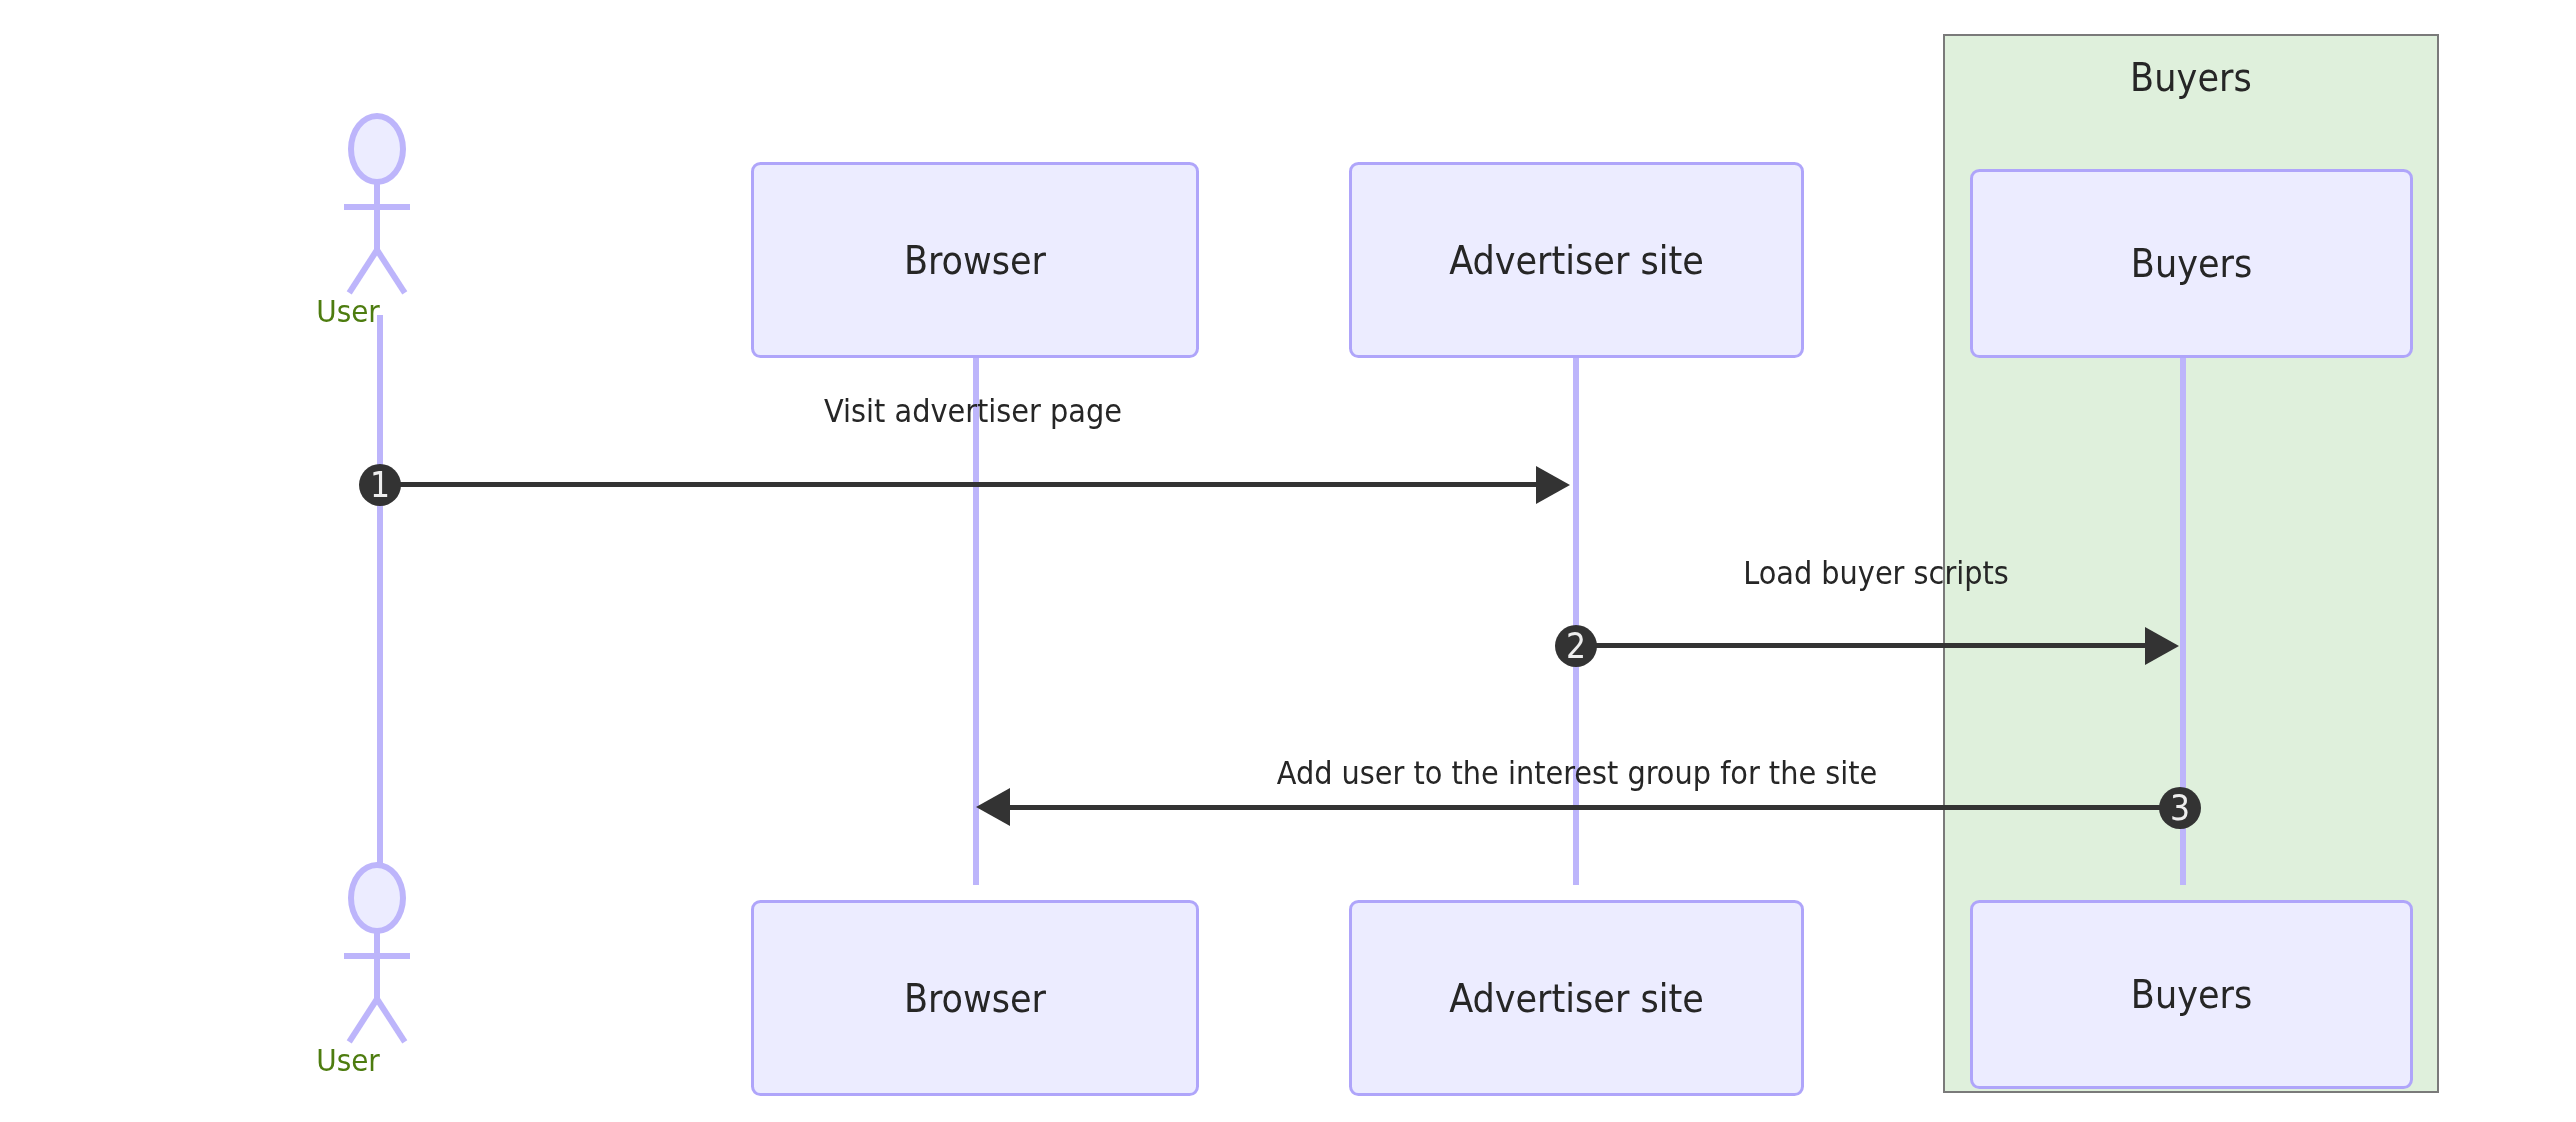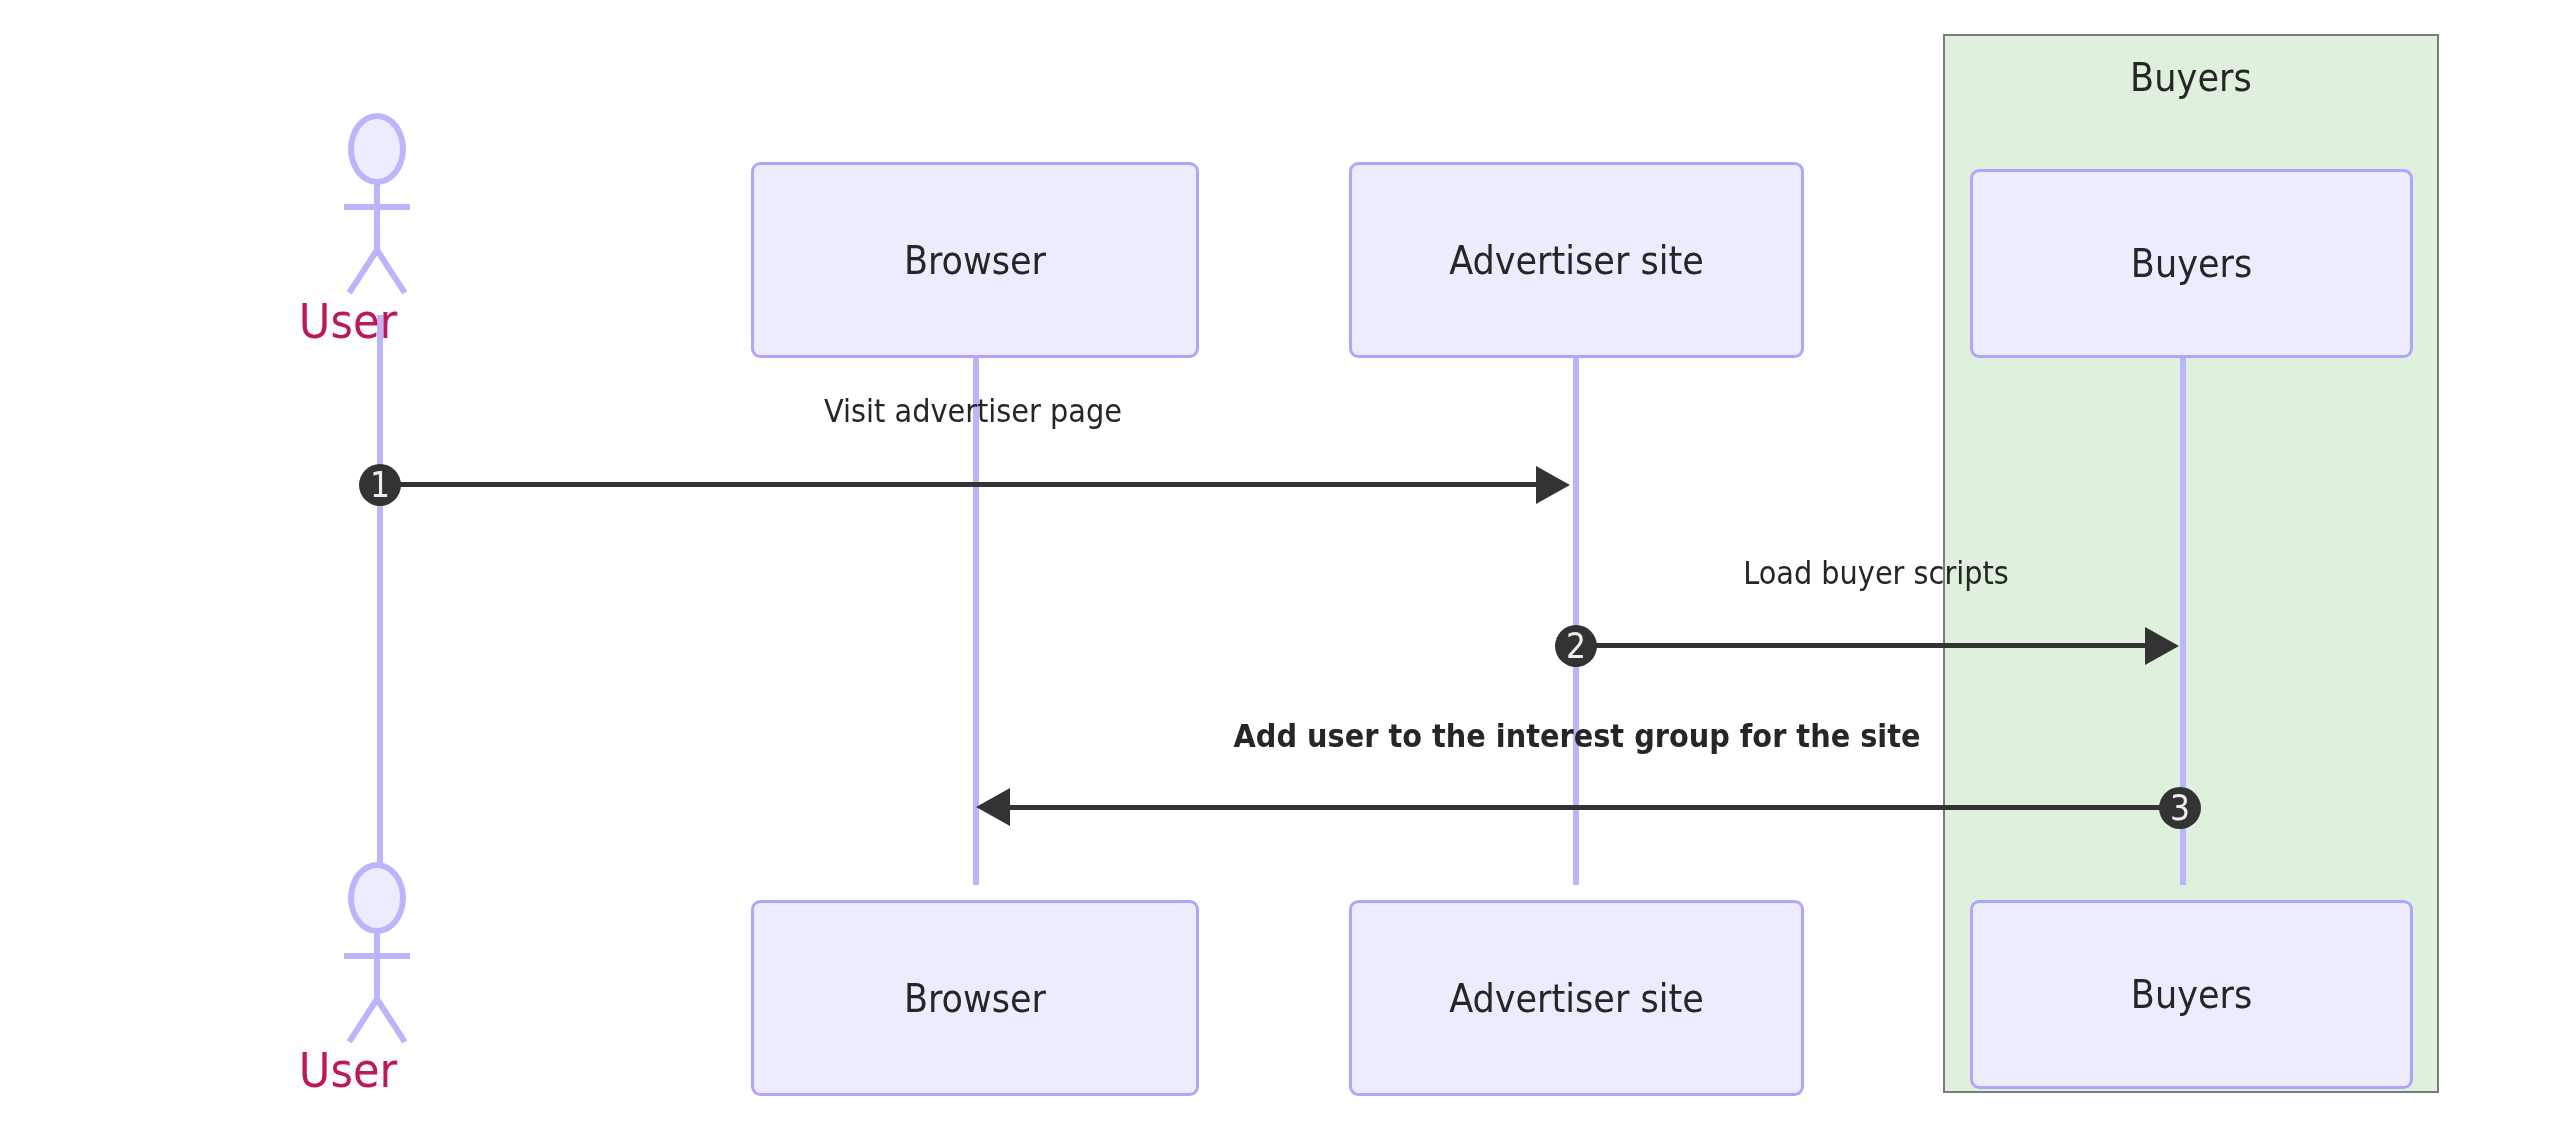--- a/index.html
+++ b/index.html
@@ -80,21 +80,21 @@
     width:6px;height:51px;
     background:#bdb5fb;
     transform-origin:top center;
   }
   .actor .leg.l{left:25.5px;transform:rotate(33deg);}
   .actor .leg.r{left:25.5px;transform:rotate(-33deg);}
   .actor .name{
     position:absolute;
     top:180px;left:50%;
     transform:translateX(-50%);
-    font-size:48px;color:#be185d;
+    font-size:31px;color:#4d7c0f;
     white-space:nowrap;
   }
 
   
   .msg-line{
     position:absolute;
     height:5.4px;
     background:#333333;
   }
   .msg-head{
@@ -164,21 +164,21 @@
   <div class="msg-label" style="left:973px;top:392px;">Visit advertiser page</div>
   <div class="msg-line" style="left:380px;top:482px;width:1157px;"></div>
   <div class="msg-head right" style="left:1536px;top:466px;"></div>
   <div class="seq-num" style="left:380px;top:485px;">1</div>
 
   <div class="msg-label" style="left:1876px;top:554px;">Load buyer scripts</div>
   <div class="msg-line" style="left:1576px;top:643px;width:570px;"></div>
   <div class="msg-head right" style="left:2145px;top:627px;"></div>
   <div class="seq-num" style="left:1576px;top:646px;">2</div>
 
-  <div class="msg-label" style="left:1577px;top:717px;font-weight:bold;">Add user to the interest group for the site</div>
+  <div class="msg-label" style="left:1577px;top:754px;">Add user to the interest group for the site</div>
   <div class="msg-line" style="left:1010px;top:805px;width:1171px;"></div>
   <div class="msg-head left" style="left:976px;top:788px;"></div>
   <div class="seq-num" style="left:2180px;top:808px;">3</div>
 
   <div class="actor" style="left:348px;top:862px;">
     <div class="head"></div>
     <div class="body"></div>
     <div class="arms"></div>
     <div class="leg l"></div>
     <div class="leg r"></div>

